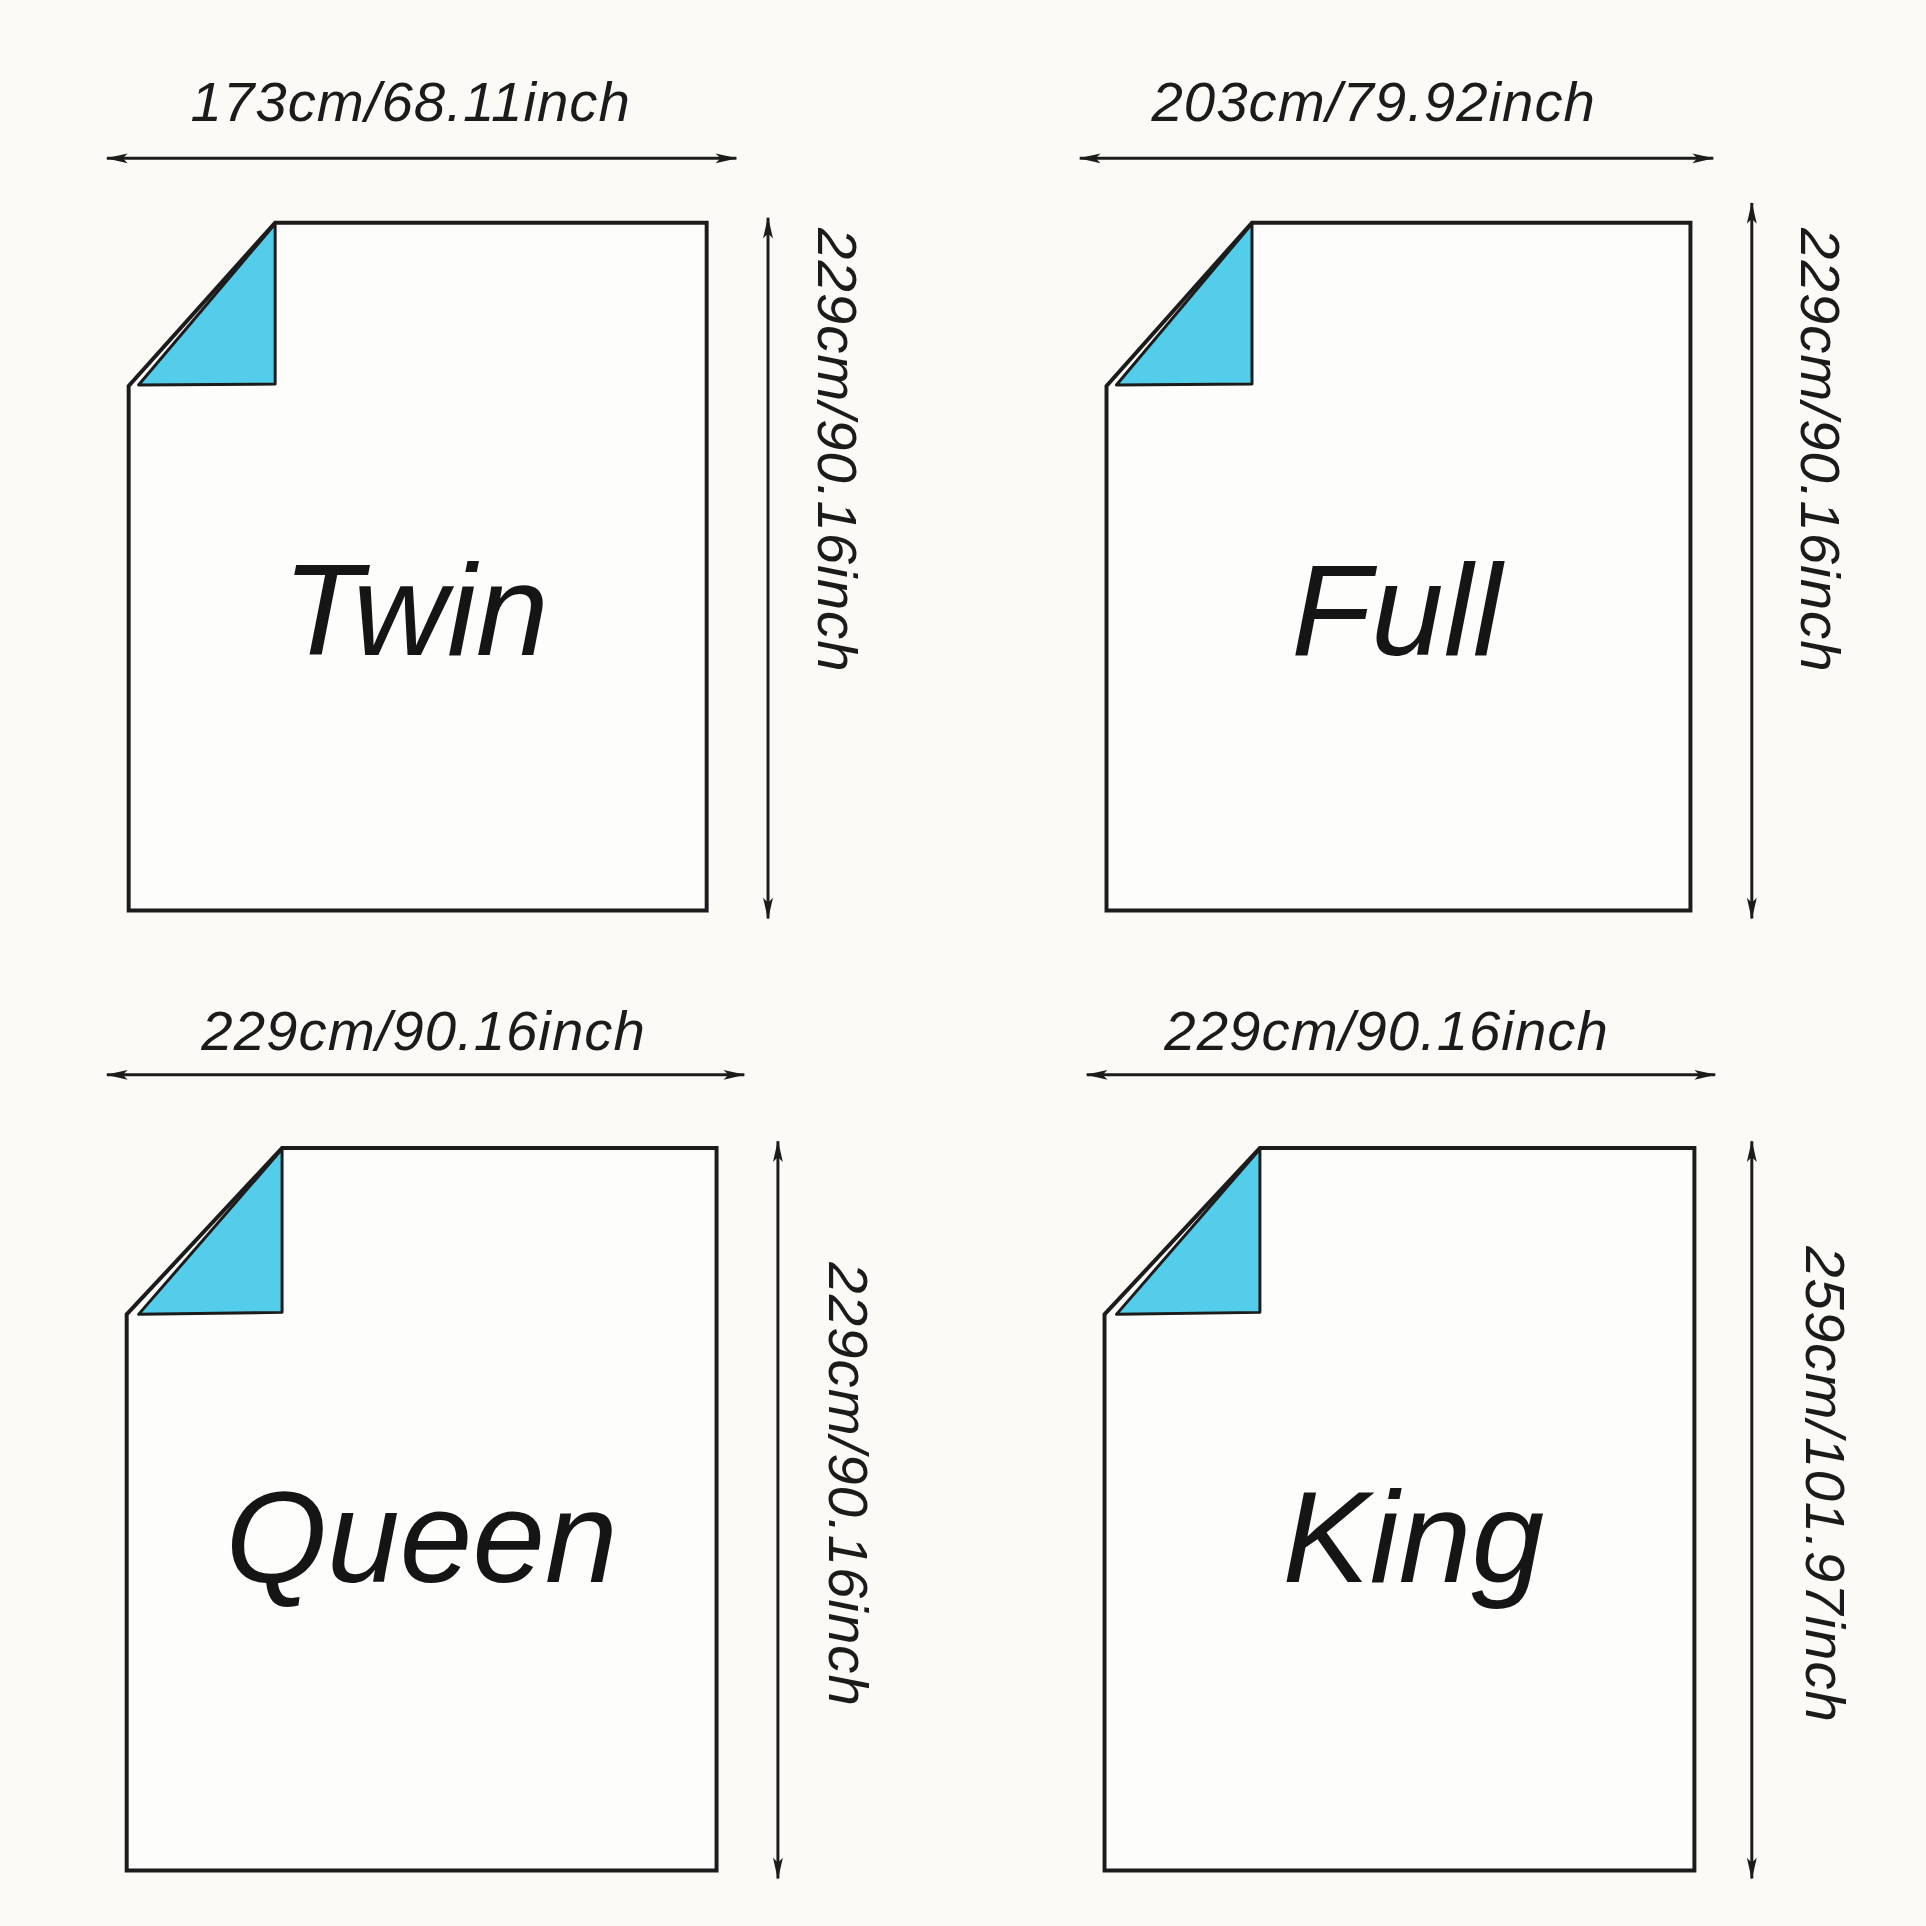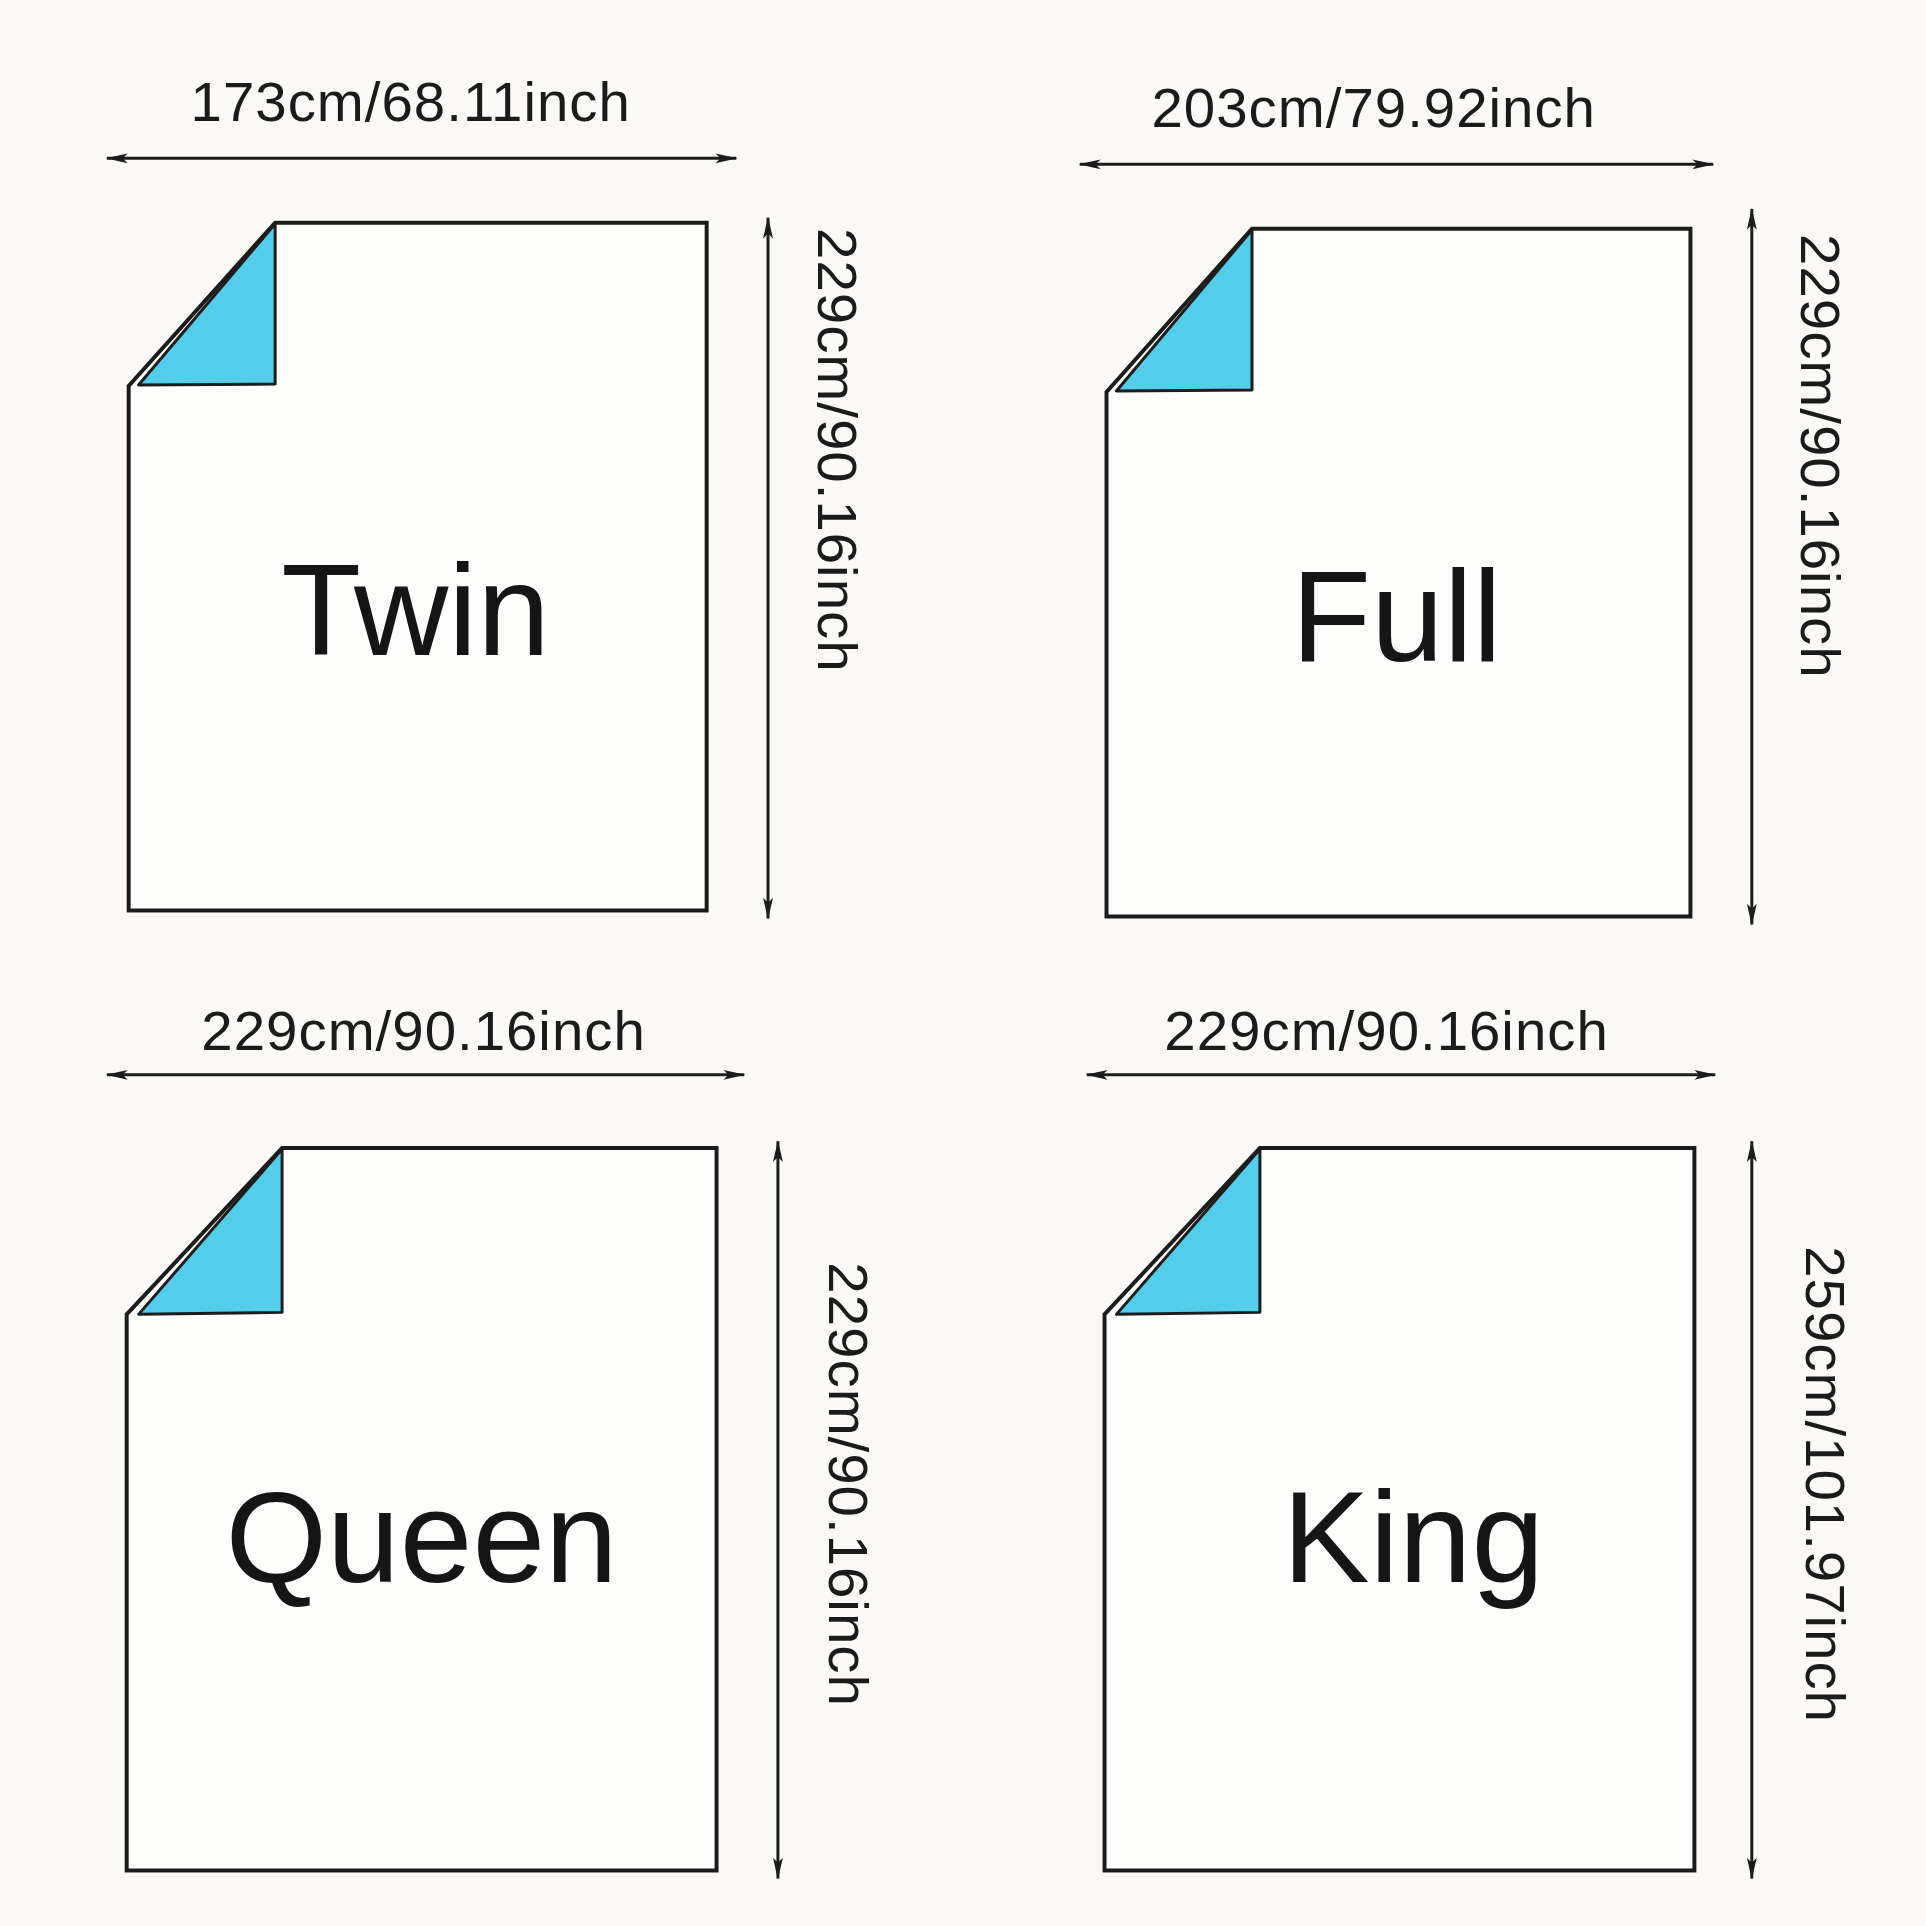--- a/index.html
+++ b/index.html
@@ -1,26 +1,26 @@
 <!DOCTYPE html>
 <html><head>
 <meta charset="utf-8">
 <style>
   html,body{margin:0;padding:0;background:#fbfaf7;}
   .stage{position:relative;width:1927px;height:1927px;background:#fbfaf7;overflow:hidden;
          font-family:"Liberation Sans",sans-serif;}
-  .panel{position:absolute;width:963px;height:963px;}
+  .panel{position:absolute;width:963px;height:963px;font-style:italic;}
   .panel svg{width:100%;height:100%;display:block;}
   .sheet{fill:#fdfdfb;stroke:#1c1c1c;stroke-width:4;stroke-linejoin:miter;}
   .fold{stroke:#1c1c1c;stroke-width:3;stroke-linejoin:round;}
   .arrow{stroke:#1c1c1c;stroke-width:3;}
   text.dim{font-family:"Liberation Sans",sans-serif;font-size:57px;fill:#1b1b1b;letter-spacing:1px;}
   text.size{font-family:"Liberation Sans",sans-serif;font-size:132px;fill:#151515;}
   marker path{fill:#1c1c1c;}
-  #p0{left:0;top:0;} #p1{left:963px;top:6px;} #p2{left:0;top:963px;} #p3{left:963px;top:963px;}
+  #p0{left:0;top:0;} #p1{left:963px;top:0;} #p2{left:0;top:963px;} #p3{left:963px;top:963px;}
 </style>
 </head>
 <body>
 
 <div class="stage">
 
   <div class="panel" id="p0">
     <svg viewBox="0 0 973 973">
       <defs>
         <marker id="aR0" viewBox="0 0 24 12" markerWidth="24" markerHeight="12" refX="22" refY="6" orient="auto" markerUnits="userSpaceOnUse">

